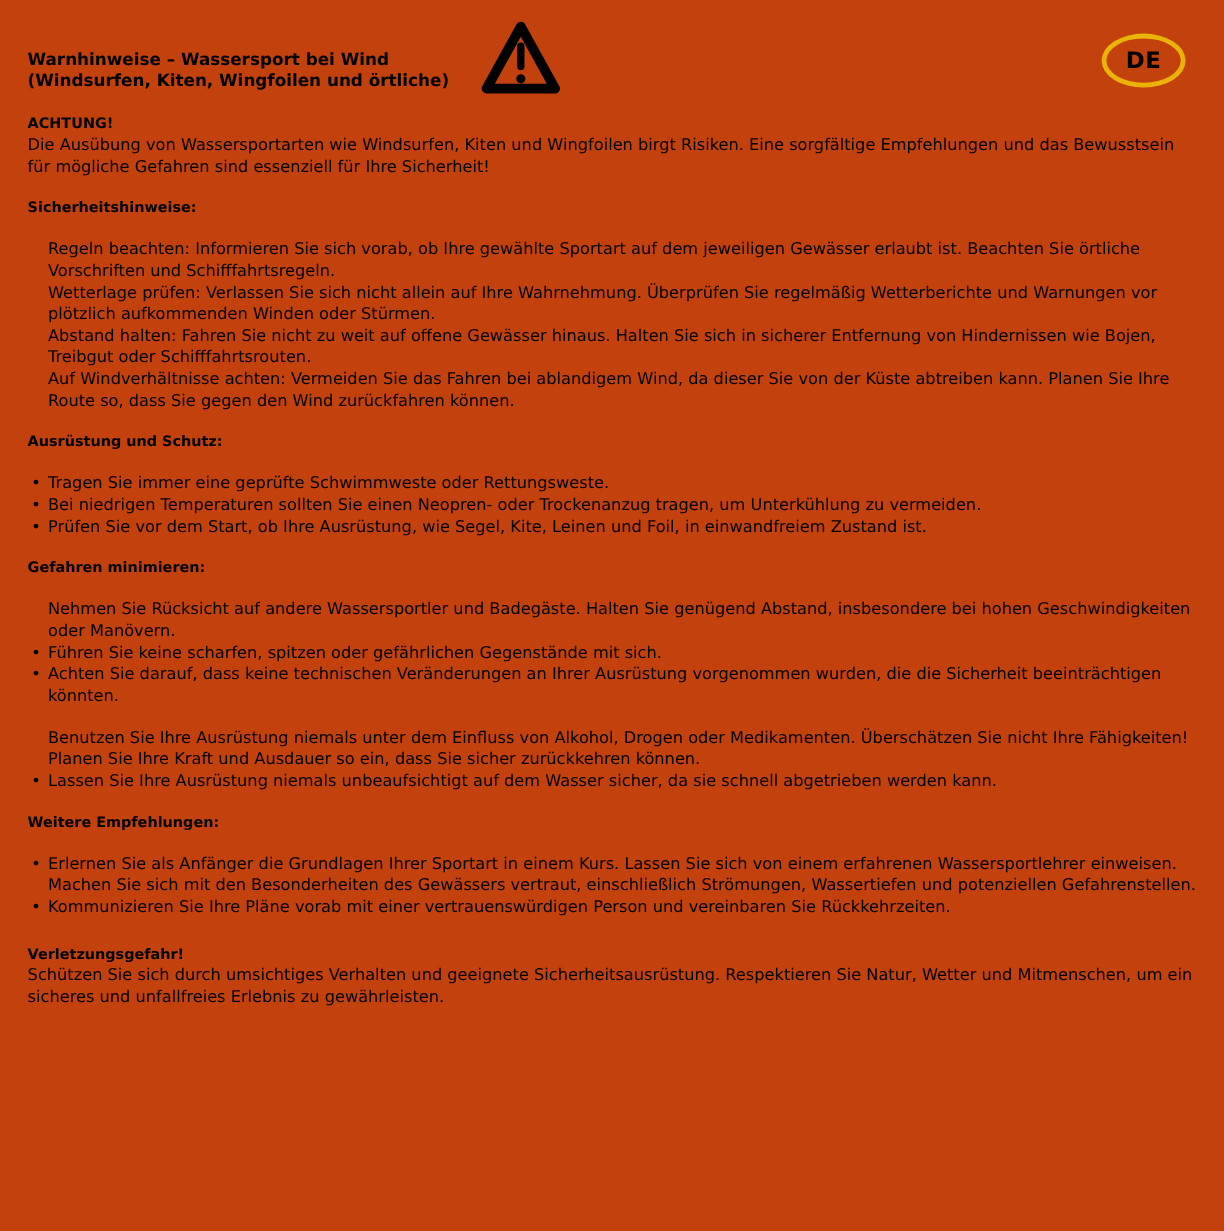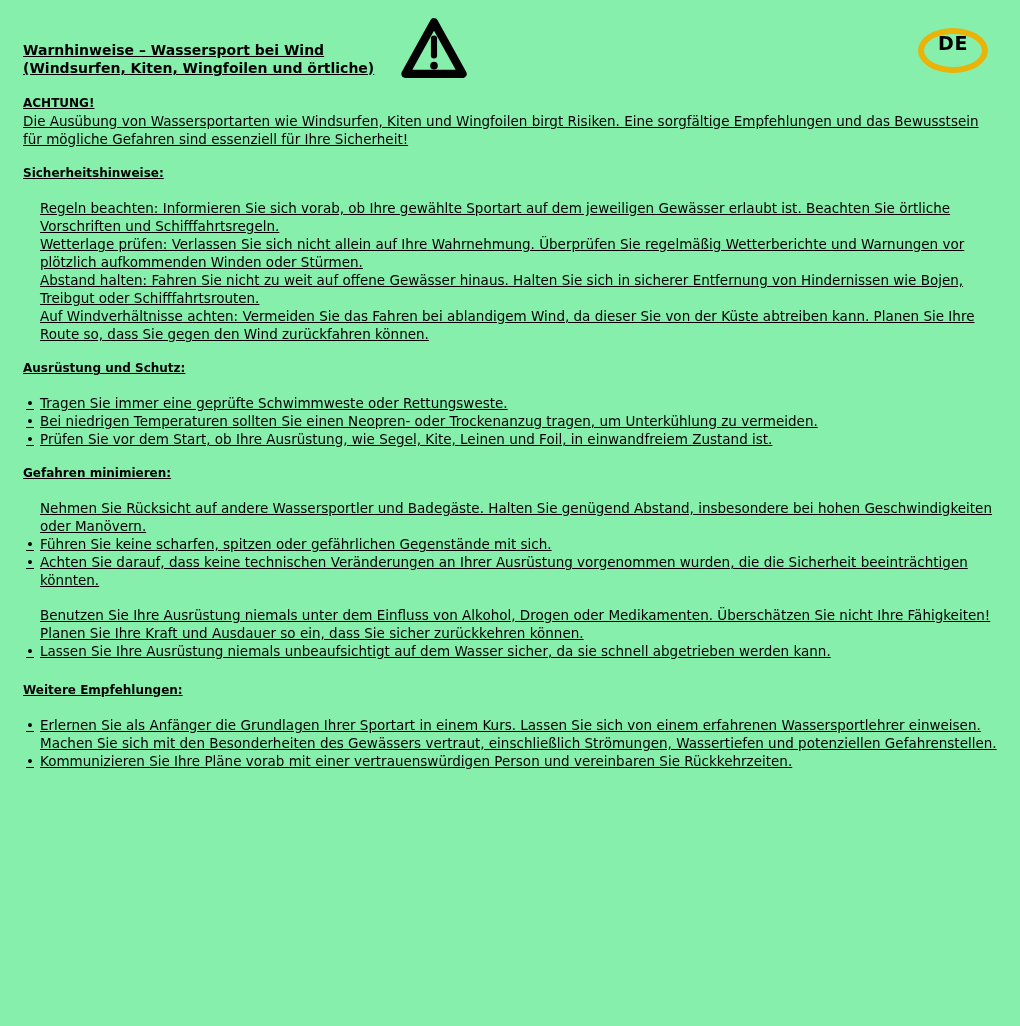--- a/index.html
+++ b/index.html
@@ -11,22 +11,21 @@
     overflow: hidden;
     color: #000000;
     font-family: "DejaVu Sans", "Liberation Sans", sans-serif;
     font-size: 13.5px;
     line-height: 18px;
   }
   .page {
     position: absolute;
     inset: 0;
     padding: 41px 22px 0 23px;
-    background: #86efac;
-    text-decoration: underline;
+    background: #c2410c;
   }
   header { position: relative; }
   .title {
     font-weight: bold;
     font-size: 14px;
     line-height: 18px;
     white-space: nowrap;
   }
   .warn-icon {
     position: absolute;
@@ -35,24 +34,24 @@
     width: 68px;
     height: 64px;
   }
   .warn-icon svg { width: 100%; height: 100%; display: block; }
   .lang-badge {
     position: absolute;
     left: 895px;
     top: -13px;
     width: 70px;
     height: 45px;
-    border: 6px solid #eab308;
+    border: 4px solid #eab308;
     border-radius: 50%;
     display: flex;
-    align-items: flex-start;
+    align-items: center;
     justify-content: center;
     font-weight: bold;
     font-size: 19px;
     letter-spacing: 0.5px;
   }
   main { display: block; }
   .section { margin-top: 16px; }
   .section:first-of-type { margin-top: 17px; }
   .section:last-of-type { margin-top: 21px; }
   .section-heading {
@@ -195,14 +194,21 @@
             <span class="marker"></span>
             <span class="item-text">Machen Sie sich mit den Besonderheiten des Gewässers vertraut, einschließlich Strömungen, Wassertiefen und potenziellen Gefahrenstellen.</span>
           </li>
           <li class="item item--bullet">
             <span class="marker">•</span>
             <span class="item-text">Kommunizieren Sie Ihre Pläne vorab mit einer vertrauenswürdigen Person und vereinbaren Sie Rückkehrzeiten.</span>
           </li>
         </ul>
   </section>
 
+  <section class="section section--plain">
+    <h2 class="section-heading">Verletzungsgefahr!</h2>
+    <div class="section-paragraphs">
+          <p class="para">Schützen Sie sich durch umsichtiges Verhalten und geeignete Sicherheitsausrüstung. Respektieren Sie Natur, Wetter und Mitmenschen, um ein sicheres und unfallfreies Erlebnis zu gewährleisten.</p>
+        </div>
+
+  </section>
 </main>
 </div>
 
 </body></html>

